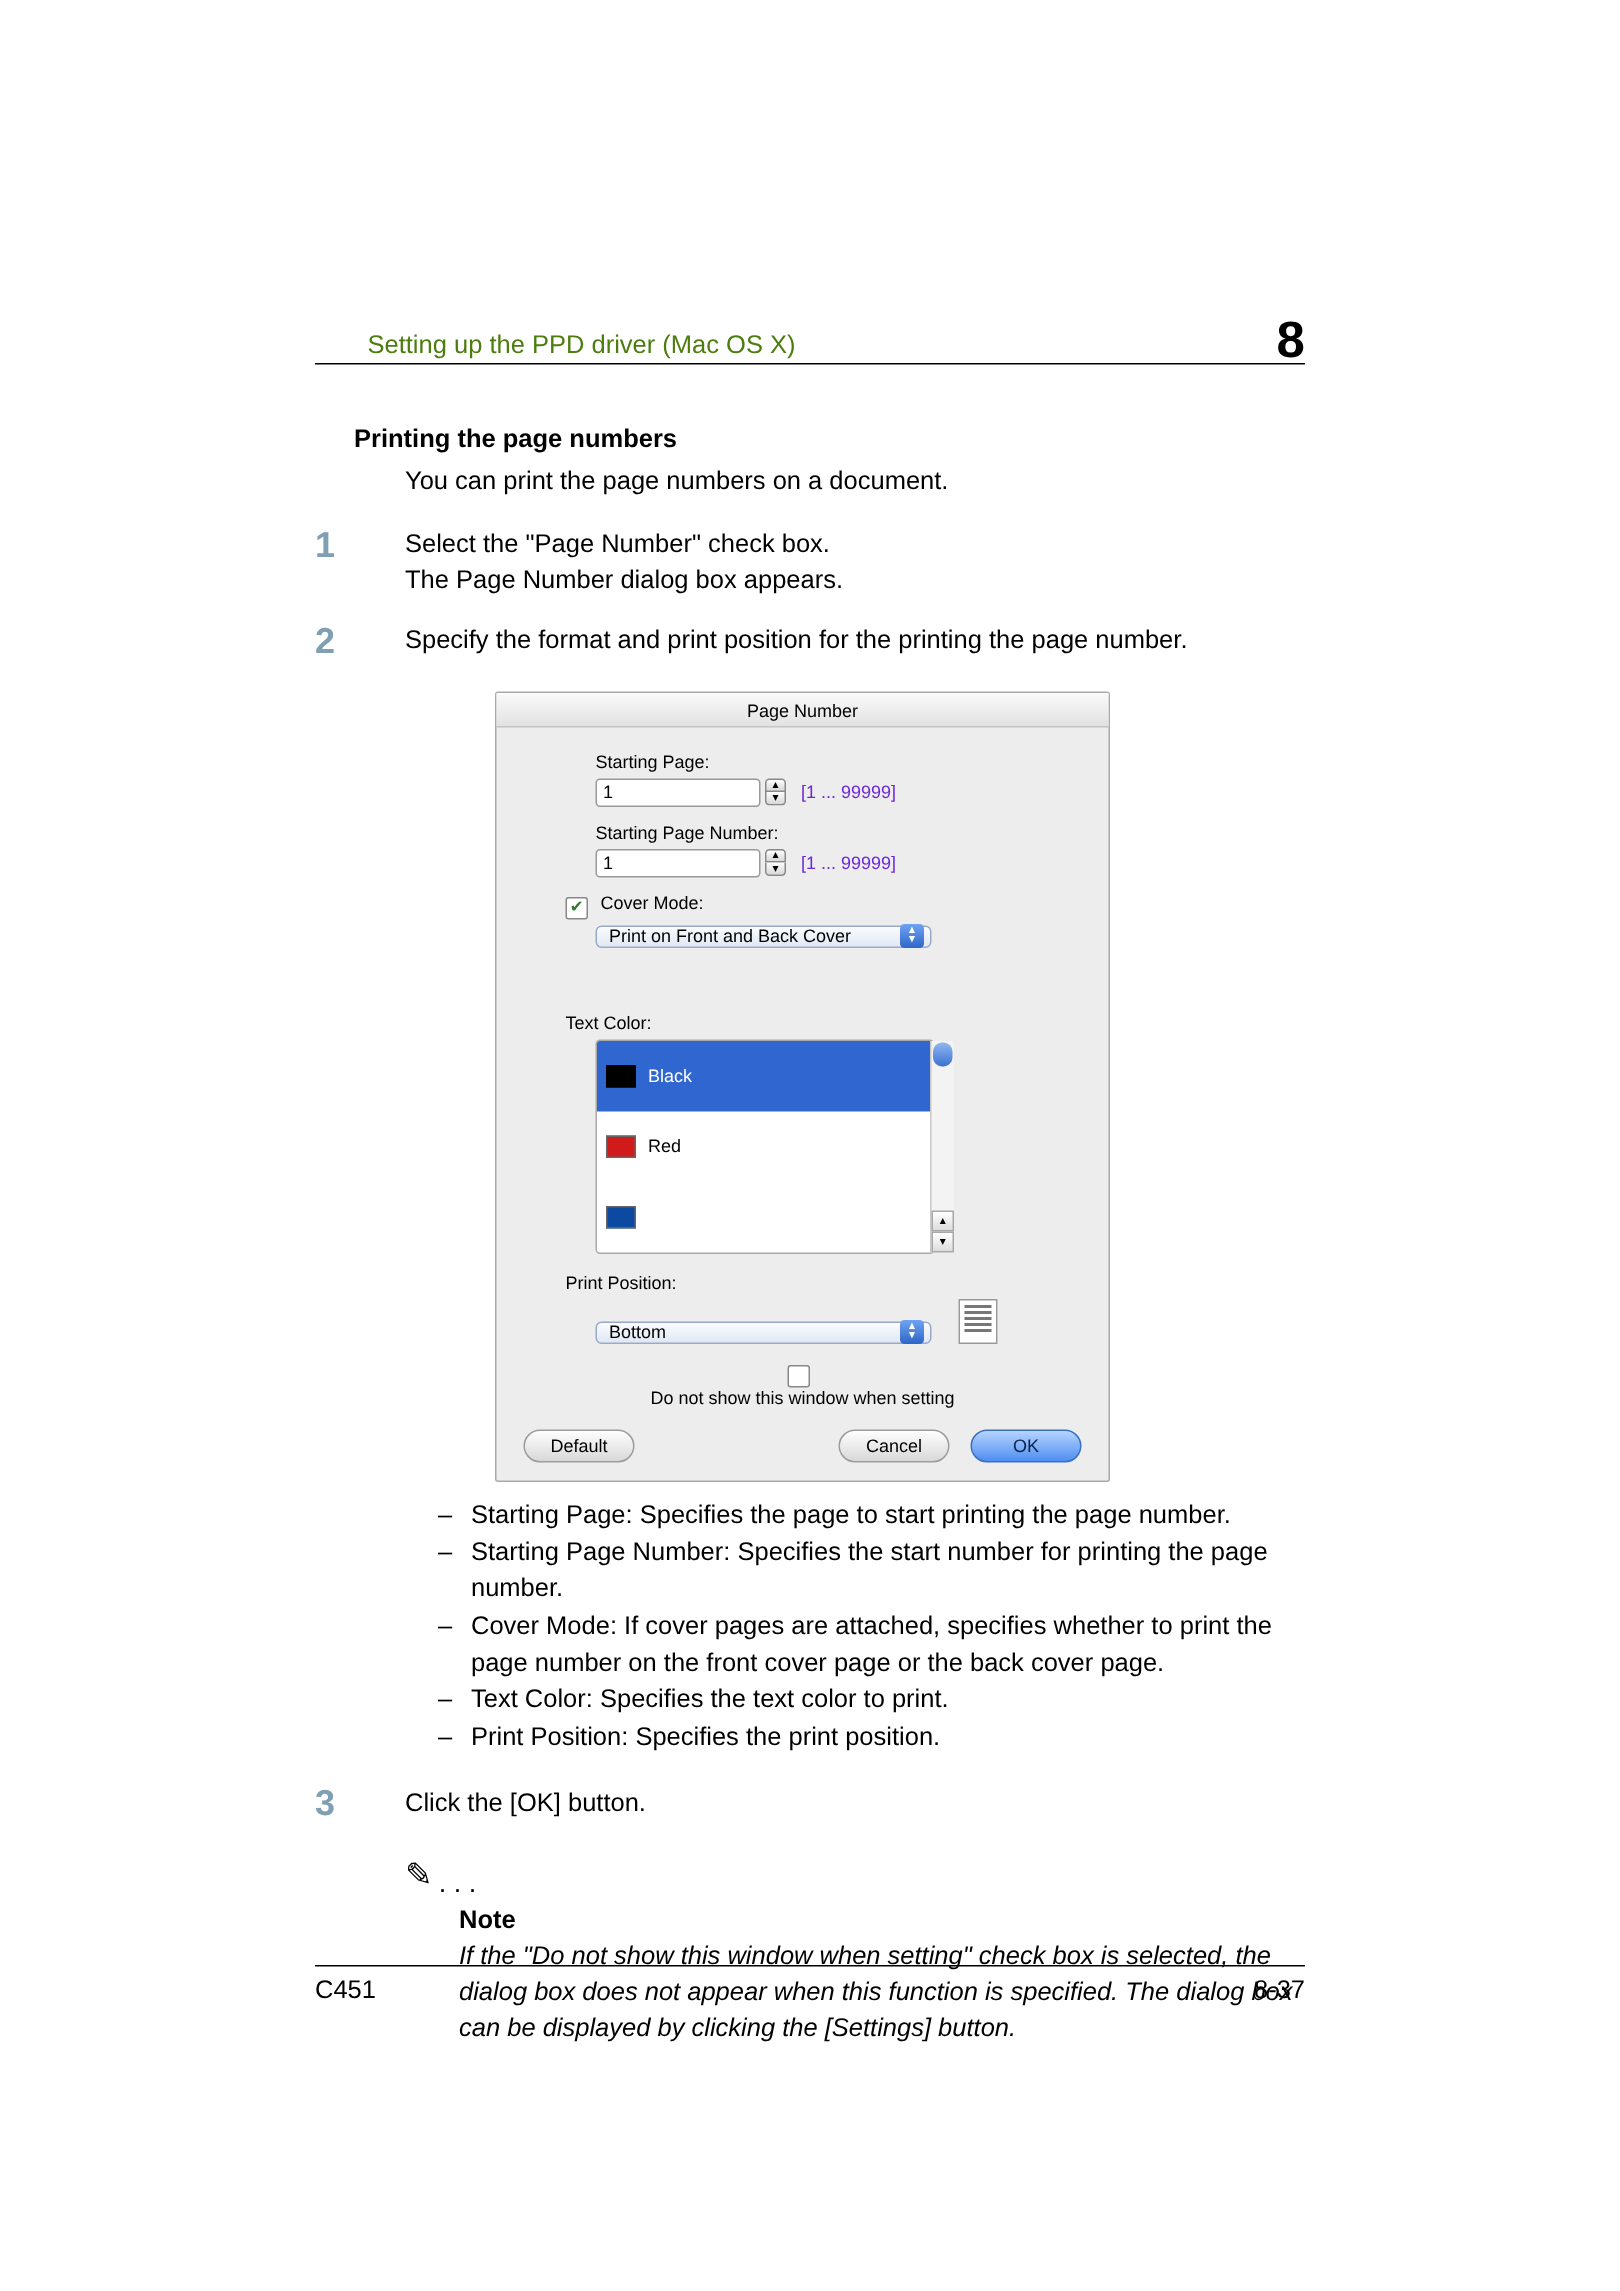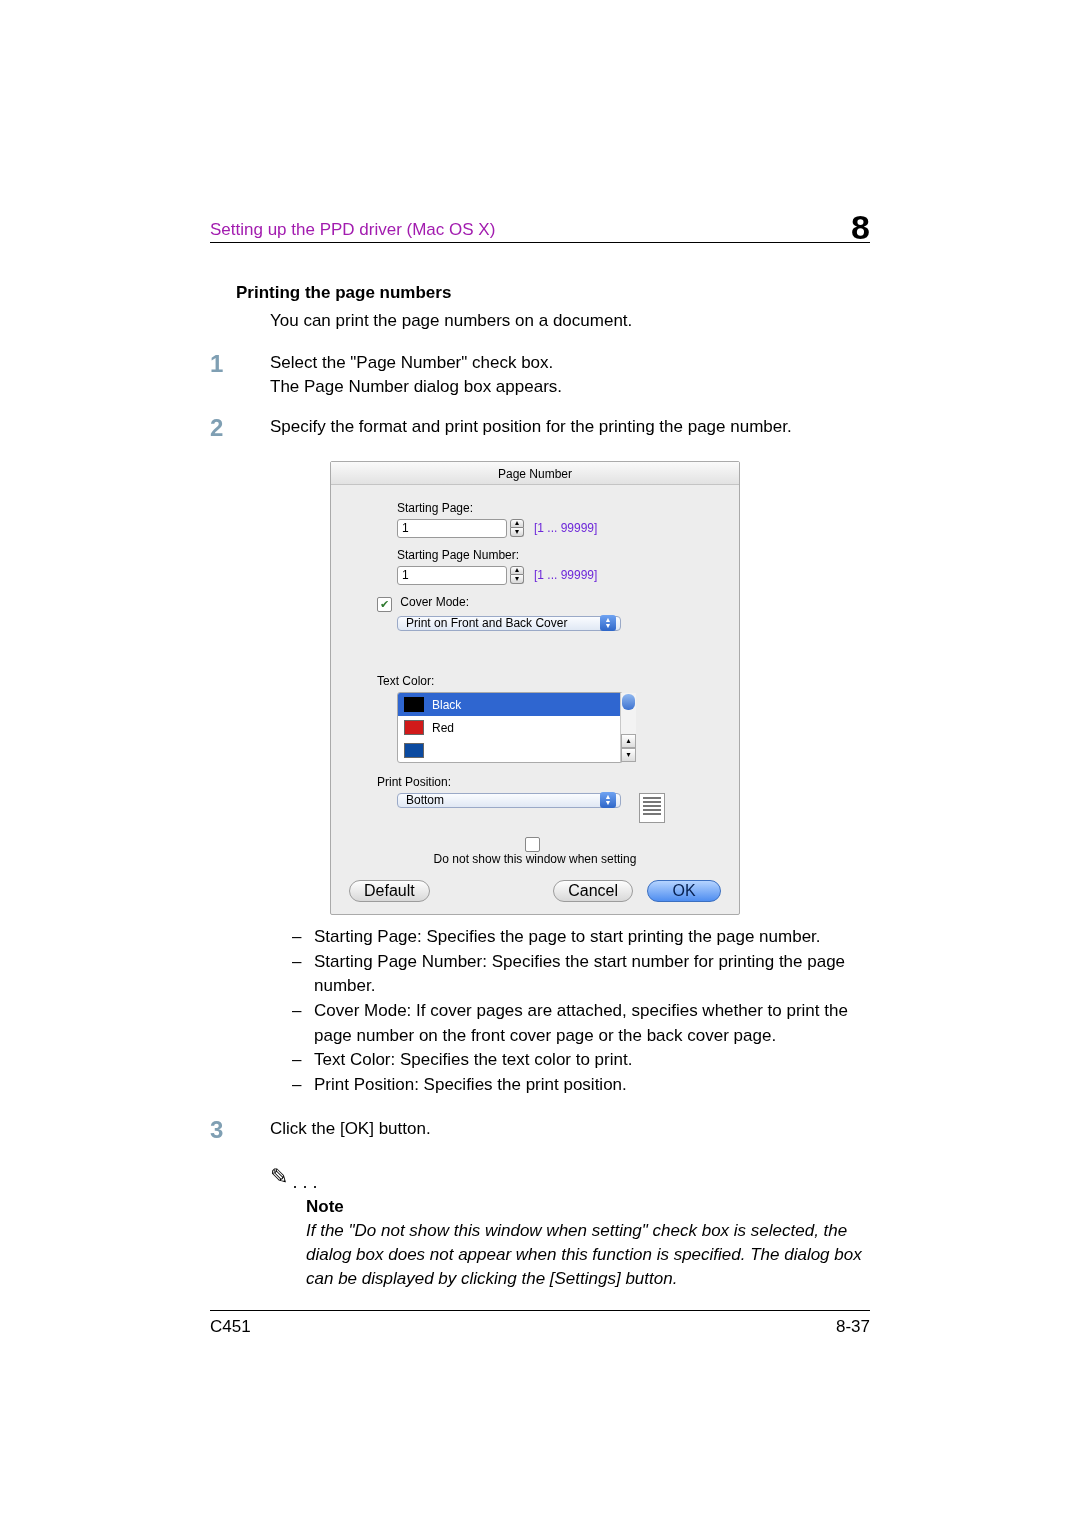--- a/index.html
+++ b/index.html
@@ -1,19 +1,19 @@
 <!DOCTYPE html>
 <html><head>
 <meta charset="utf-8">
 <style>
   html,body{margin:0;padding:0;background:#fff;}
   body{font-family:Arial,Helvetica,sans-serif;color:#000;width:1080px;min-height:1527px;position:relative;}
   .page{padding:210px 210px 0 210px;}
   .hdr{display:flex;align-items:flex-end;border-bottom:1px solid #000;padding-bottom:2px;}
-  .hdr-title{font-size:17px;color:#a21caf;}
+  .hdr-title{font-size:17px;color:#4d7c0f;margin-left:35px;}
   .hdr-spacer{flex:1;}
   .big8{font-size:34px;font-weight:bold;color:#000;line-height:1;margin-bottom:-4px;}
   .section{margin-top:40px;}
   .subhead{font-weight:bold;font-size:17px;margin-left:26px;margin-bottom:8px;}
   .intro{font-size:17px;margin-left:60px;}
   .steps{margin-top:20px;}
   .step{display:flex;align-items:flex-start;margin-top:16px;}
   .stepnum{width:60px;font-size:24px;font-weight:bold;color:#7f9fb3;line-height:1.1;}
   .stepbody{flex:1;font-size:17px;line-height:1.4;}
   .figure{margin:20px 0 10px 120px;}
@@ -40,35 +40,35 @@
   .stepper button{width:14px;height:9px;font-size:8px;line-height:6px;border:1px solid #888;background:linear-gradient(#fdfdfd,#d8d8d8);padding:0;cursor:pointer;}
   .stepper button:first-child{border-radius:3px 3px 0 0;}
   .stepper button:last-child{border-radius:0 0 3px 3px;border-top:0;}
   .range{font-size:12px;color:#6d28d9;}
   .chk{width:13px;height:13px;border:1px solid #888;background:#fff;display:inline-flex;align-items:center;justify-content:center;border-radius:2px;margin-right:5px;vertical-align:-2px;}
   .chk.on::before{content:"✔";font-size:11px;color:#2f7a2f;line-height:1;}
   .popup{display:flex;align-items:center;width:224px;height:15px;border:1px solid #9aa9c7;border-radius:4px;background:linear-gradient(#fafcff,#e0e8f4);padding:0 4px 0 8px;box-sizing:border-box;font-size:12px;}
   .popup .cap{flex:1;}
   .popup .arrow{width:16px;height:16px;border-radius:3px;display:flex;flex-direction:column;align-items:center;justify-content:center;background:linear-gradient(#6fa3f2,#2e66c8);color:#fff;font-size:7px;line-height:6px;}
   .listbox{width:224px;border:1px solid #aaa;background:#fff;border-radius:3px;overflow:hidden;}
-  .listrow{display:flex;align-items:flex-end;padding:4px 6px;}
+  .listrow{display:flex;align-items:flex-start;padding:16px 6px;}
   .listrow .sw{width:18px;height:13px;margin-right:8px;border:1px solid #666;}
   .listrow.sel{background:#2f66d0;color:#fff;}
   .listrow.sel .sw{border-color:#000;}
   .sb{position:absolute;right:1px;top:1px;bottom:1px;width:15px;background:#f3f3f3;border-left:1px solid #c8c8c8;display:flex;flex-direction:column;}
   .sb .thumb{flex:none;width:13px;height:16px;margin:1px auto 0;border-radius:6px;background:linear-gradient(#8fb7f0,#3d72cf);}
   .sb .track{flex:1;}
   .sb button{height:14px;border:1px solid #a7a7a7;background:linear-gradient(#fff,#ddd);font-size:8px;line-height:10px;padding:0;cursor:pointer;}
   .listwrap{position:relative;}
-  .posrow{display:flex;align-items:flex-start;gap:18px;}
+  .posrow{display:flex;align-items:flex-end;gap:18px;}
   .posicon{width:26px;height:30px;border:1px solid #999;background:#fff;display:flex;flex-direction:column;padding:3px 3px;box-sizing:border-box;gap:2px;}
   .posicon span{height:2px;background:#777;}
   .donot{display:flex;align-items:center;margin-top:14px;font-size:12px;flex-direction:column;}
   .btnbar{display:flex;justify-content:space-between;align-items:center;margin-top:14px;}
-  .macbtn{min-width:74px;height:22px;border:1px solid #9c9c9c;border-radius:12px;background:linear-gradient(#fefefe,#d8d8d8);font-size:16px;padding:0 14px;cursor:pointer;}
+  .macbtn{min-width:74px;height:22px;border:1px solid #9c9c9c;border-radius:12px;background:linear-gradient(#fefefe,#d8d8d8);font-size:12px;padding:0 14px;cursor:pointer;}
   .macbtn.primary{background:linear-gradient(#b5d4ff,#4f8ef0);border-color:#3b6fc0;color:#062050;}
 </style>
 </head>
 <body>
 
 <div class="page">
   <div class="hdr">
     <span class="hdr-title">Setting up the PPD driver (Mac OS X)</span>
     <span class="hdr-spacer"></span>
     <span class="big8">8</span>

